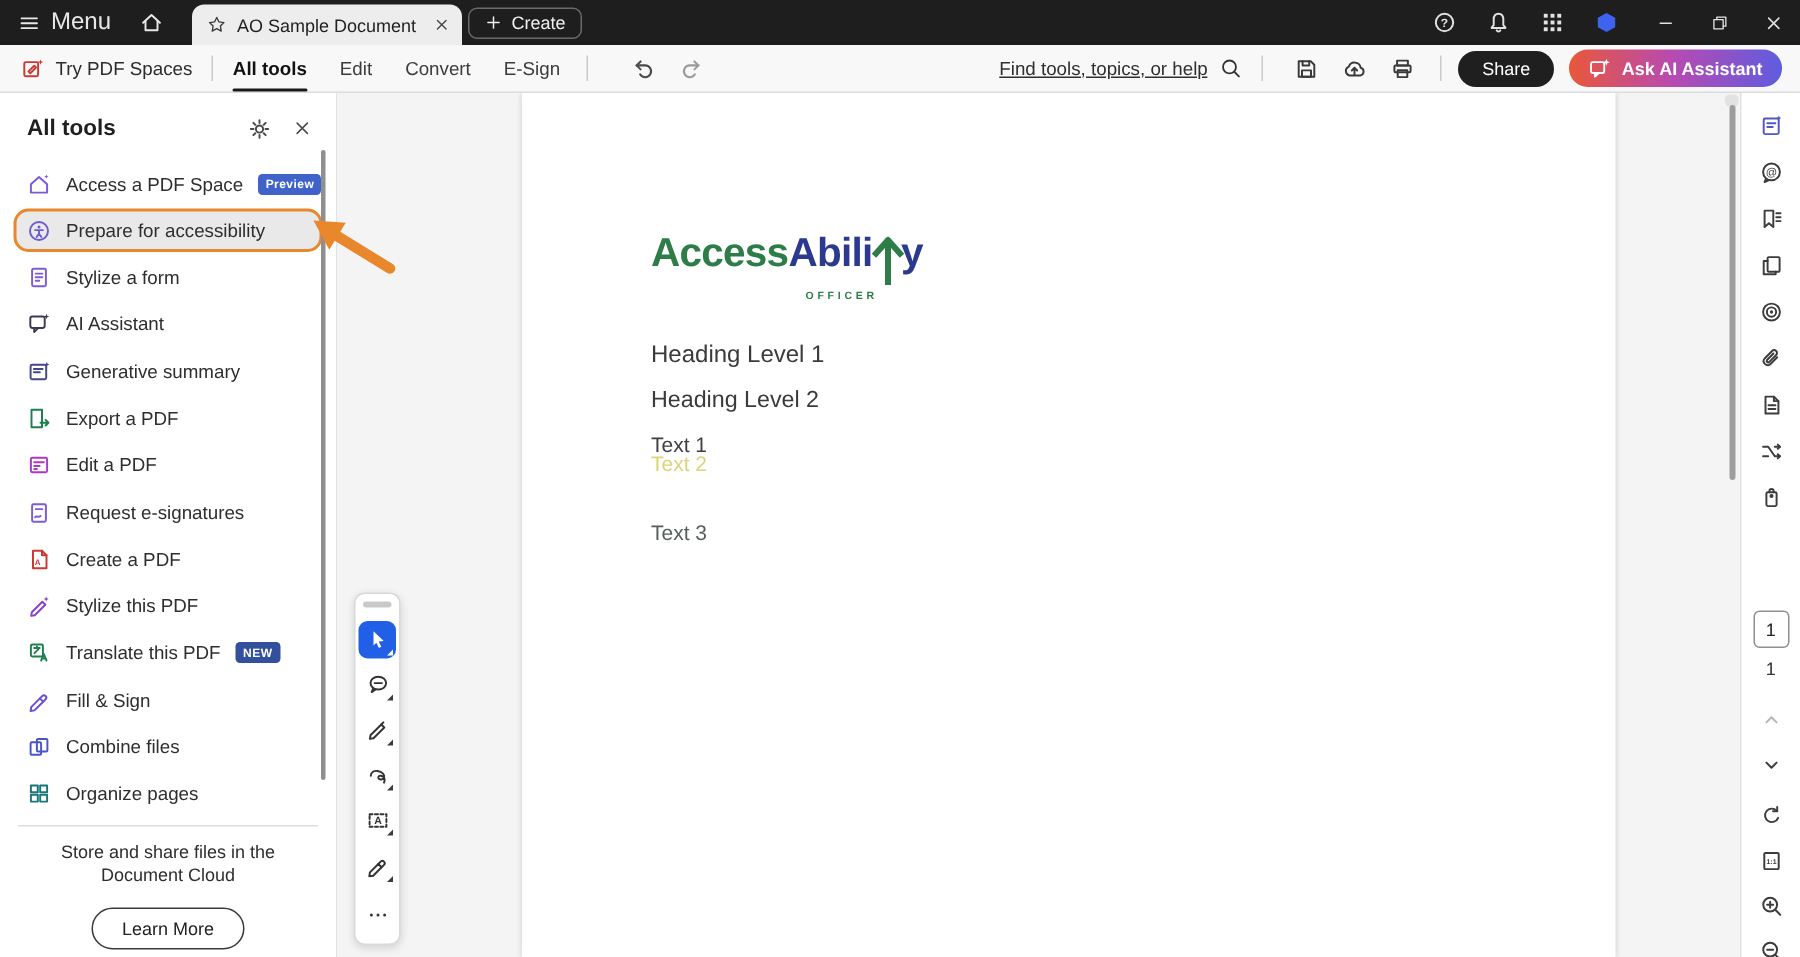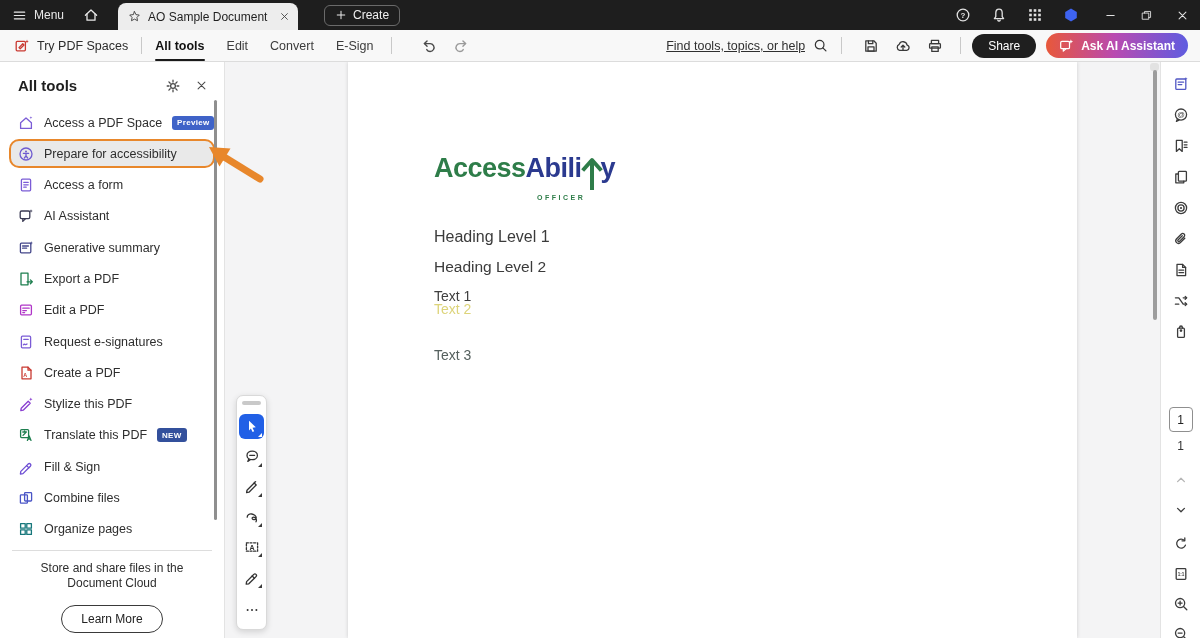--- a/index.html
+++ b/index.html
@@ -3,27 +3,27 @@
 <meta charset="utf-8">
 <style>
   * { margin:0; padding:0; box-sizing:border-box; }
   html,body { width:1200px; height:638px; overflow:hidden; }
   body { font-family:"Liberation Sans", sans-serif; background:#fff; color:#2c2c2c; position:relative; }
   .ic { width:16px; height:16px; fill:none; stroke:currentColor; stroke-width:1.3; stroke-linecap:round; stroke-linejoin:round; display:block; }
   svg text { stroke:none; fill:currentColor; font-family:"Liberation Sans",sans-serif; }
 
   
   .titlebar { height:30px; background:#1e1e1e; display:flex; align-items:center; color:#e8e8e8; }
-  .tb-menu { display:flex; align-items:center; gap:7px; padding:0 10px 0 12px; font-size:12px; height:100%; cursor:default; }
+  .tb-menu { display:flex; align-items:center; gap:7px; padding:0 10px 0 12px; font-size:16px; height:100%; cursor:default; }
   .tb-home { width:34px; height:100%; display:flex; align-items:center; justify-content:center; }
   .doc-tab { margin-left:10px; align-self:flex-end; height:27px; width:180px; background:#ededed; color:#1f1f1f; border-radius:8px 8px 0 0; display:flex; align-items:center; gap:7px; padding:0 8px 0 10px; }
   .doc-tab .t-title { flex:1; font-size:12px; white-space:nowrap; overflow:hidden; text-overflow:ellipsis; }
   .doc-tab .t-star { color:#3a3a3a; }
   .doc-tab .t-close { color:#444; }
-  .create-btn { margin-left:26px; height:21px; display:flex; align-items:center; gap:6px; border:1px solid #6a6a6a; border-radius:6px; padding:0 10px; font-size:12px; color:#f0f0f0; background:transparent; }
+  .create-btn { margin-left:4px; height:21px; display:flex; align-items:center; gap:6px; border:1px solid #6a6a6a; border-radius:6px; padding:0 10px; font-size:12px; color:#f0f0f0; background:transparent; }
   .tb-spacer { flex:1; }
   .tb-icons { display:flex; align-items:center; gap:10px; }
   .tb-icons .tb-ib { width:26px; height:30px; display:flex; align-items:center; justify-content:center; color:#e2e2e2; }
   .win-controls { display:flex; margin-left:8px; }
   .win-controls .wc { width:36px; height:30px; display:flex; align-items:center; justify-content:center; color:#e2e2e2; }
 
   
   .toolbar { height:32px; background:#f8f8f8; border-bottom:1px solid #dcdcdc; display:flex; align-items:center; }
   .vdiv { width:1px; height:17px; background:#c9c9c9; margin:0 13px; }
   .spaces-btn { display:flex; align-items:center; gap:7px; padding-left:14px; font-size:12.5px; color:#2c2c2c; }
@@ -522,21 +522,21 @@
               </svg>
             </span>
           <span class="s-lab">Prepare for accessibility</span>
         </div>
         <div class="s-item">
           <span class="s-ic" style="color:#7b5cd6">
               <svg class="ic">
                 <use href="#i-form"></use>
               </svg>
             </span>
-          <span class="s-lab">Access a form</span>
+          <span class="s-lab">Stylize a form</span>
         </div>
         <div class="s-item">
           <span class="s-ic" style="color:#3b3b54">
               <svg class="ic">
                 <use href="#i-ai"></use>
               </svg>
             </span>
           <span class="s-lab">AI Assistant</span>
         </div>
         <div class="s-item">

